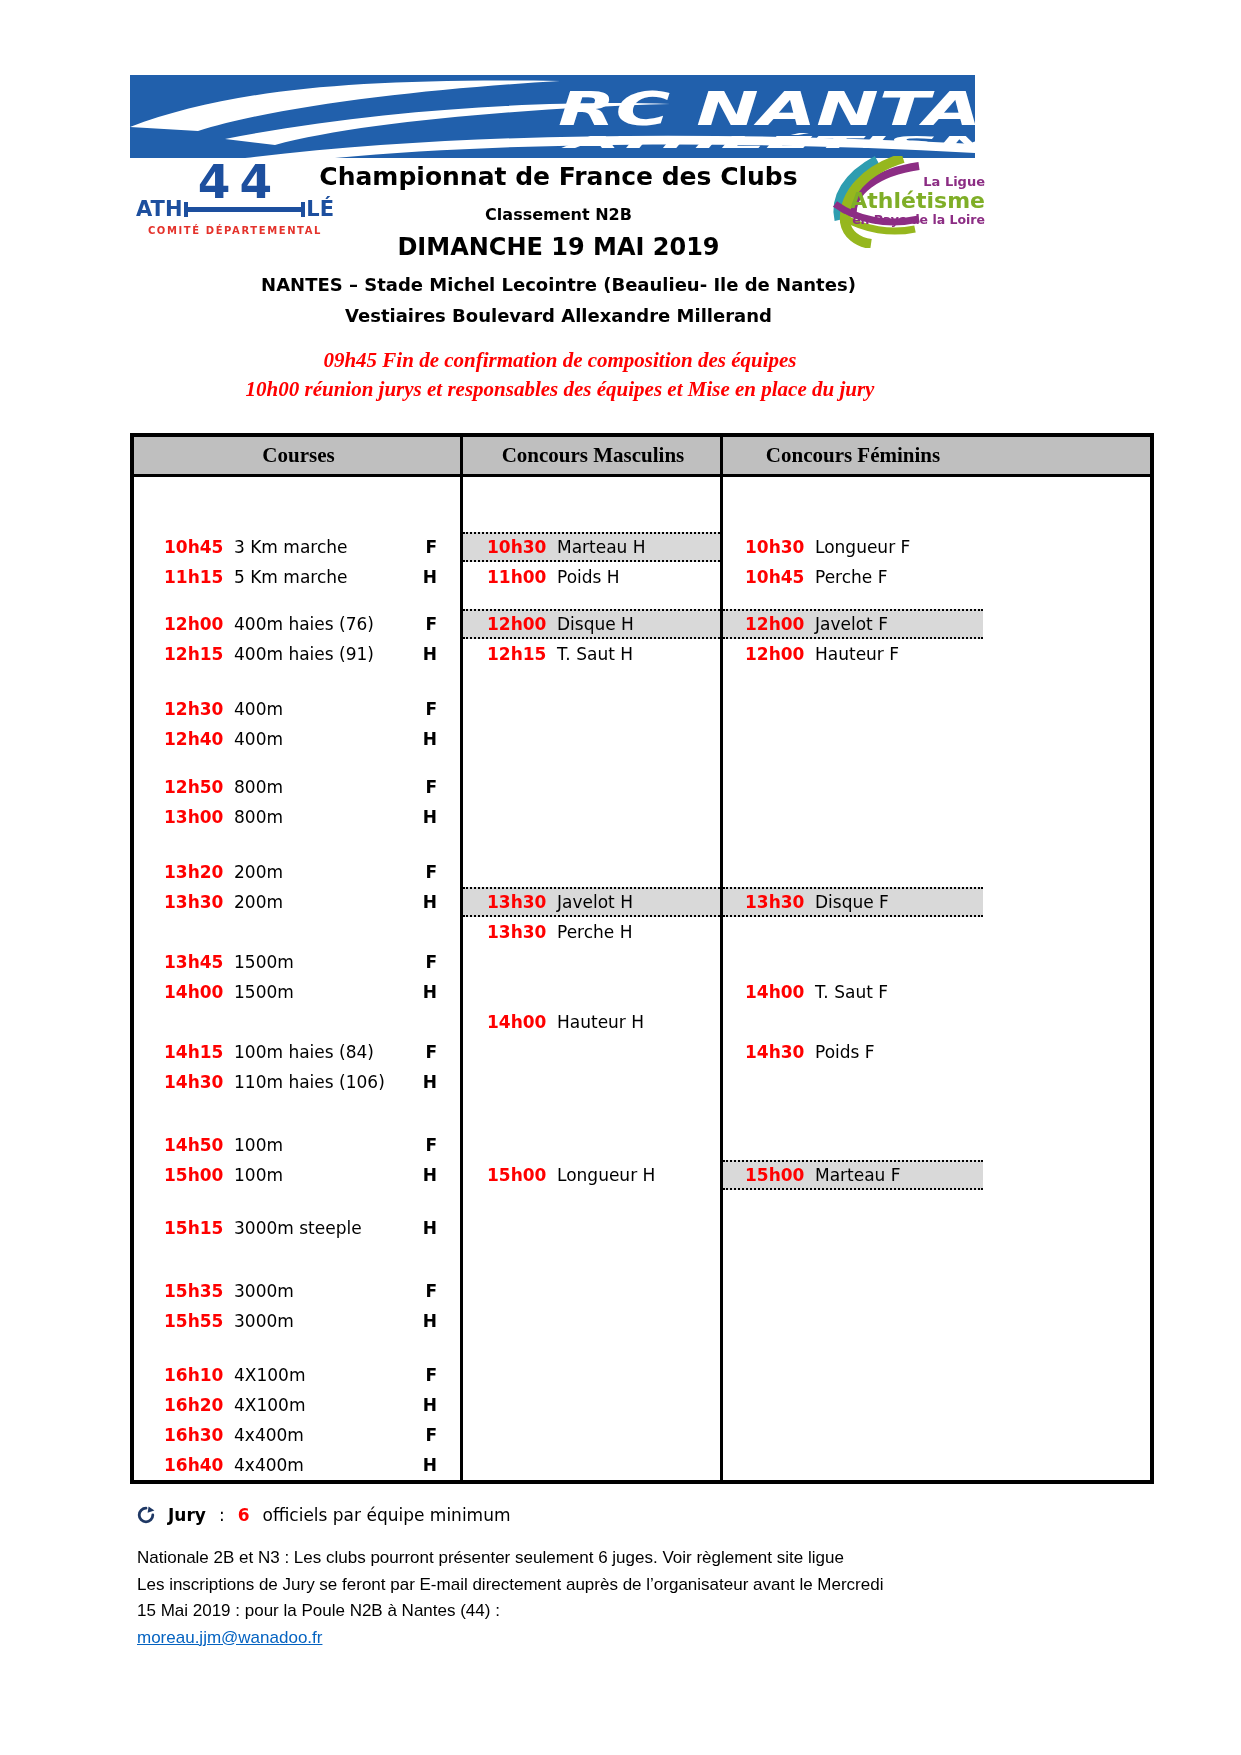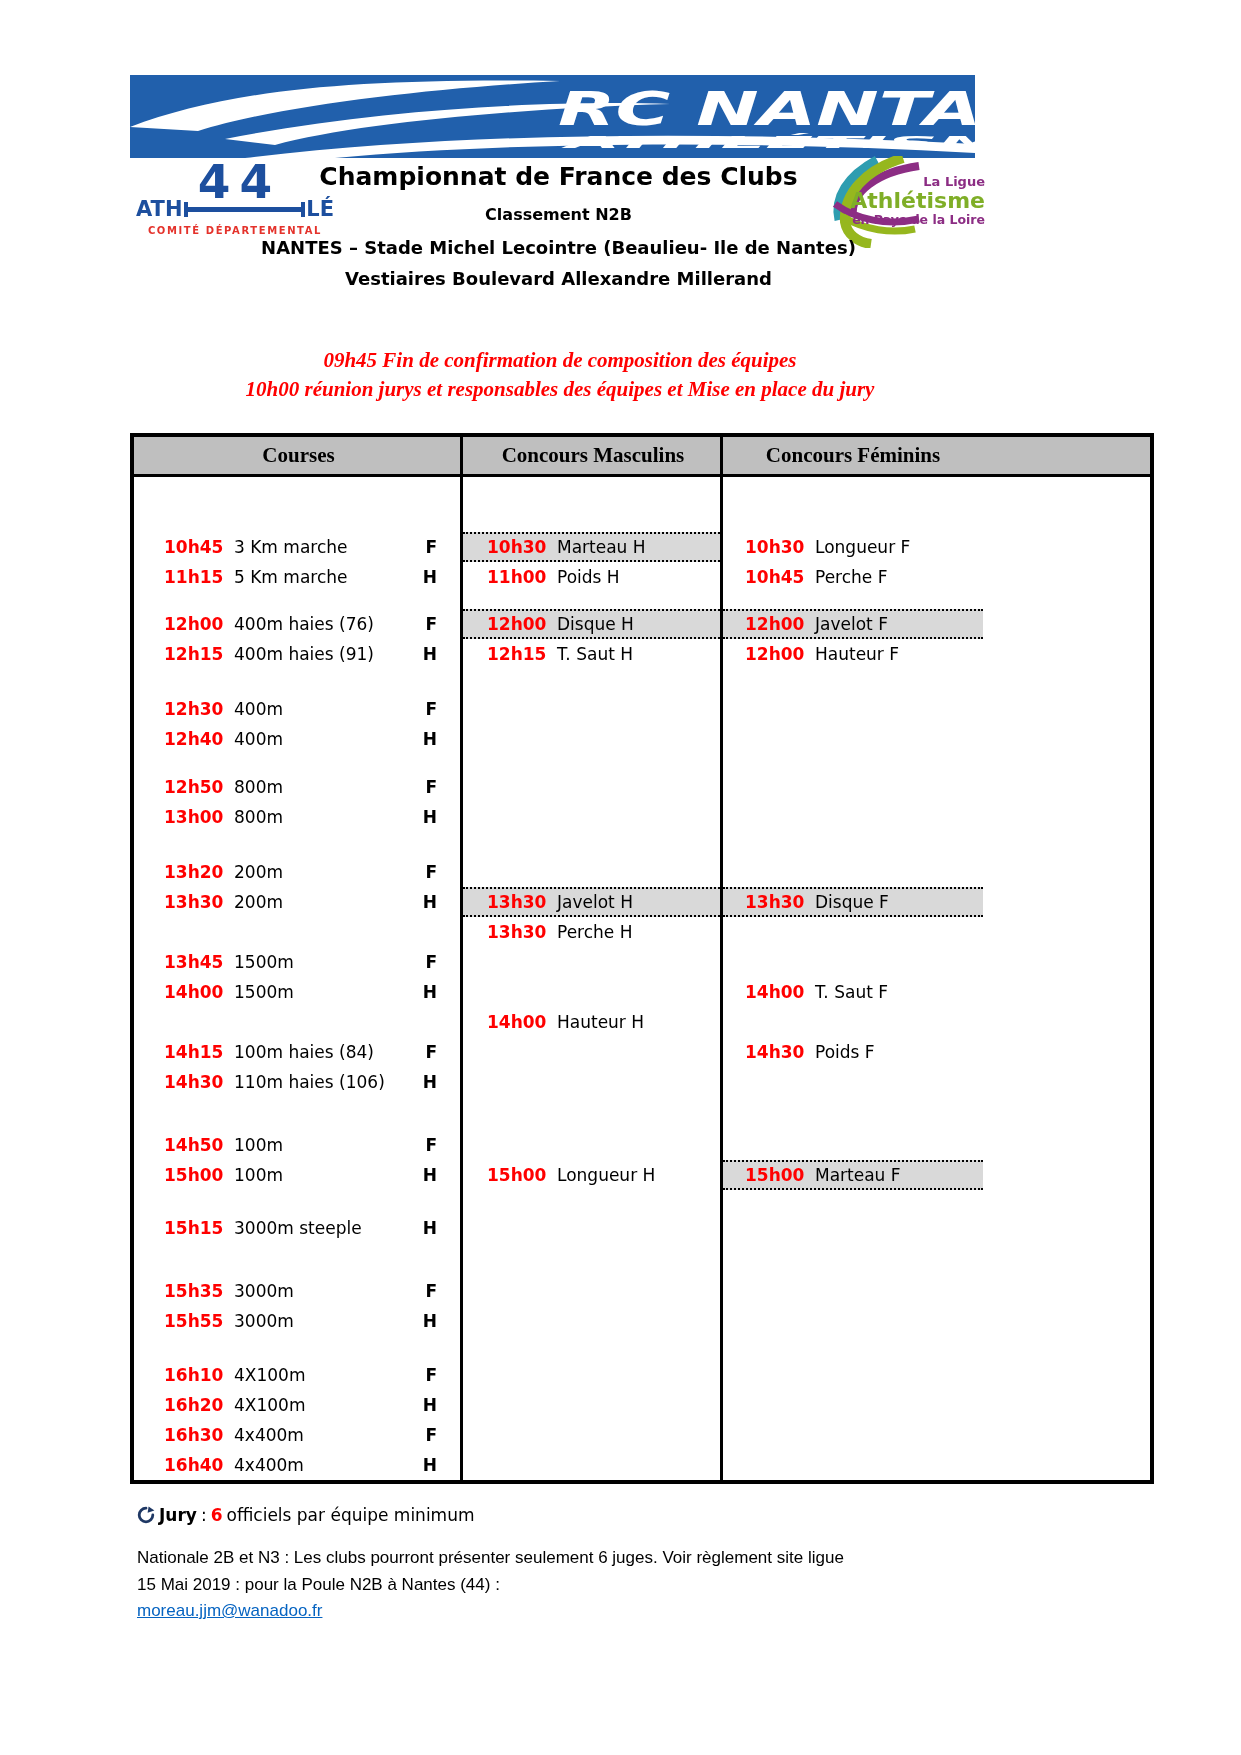--- a/index.html
+++ b/index.html
@@ -45,21 +45,21 @@
   .cell{height:30px;display:flex;align-items:center;box-sizing:border-box;font-size:17px;}
   .cell.c{width:329px;padding:0 26px 0 30px;}
   .cell.m{width:260px;padding-left:24px;}
   .cell.f{width:260px;padding-left:22px;}
   .cell .time{color:#ff0000;font-weight:bold;width:70px;flex:0 0 70px;}
   .cell .event{flex:1;}
   .cell .sex{font-weight:bold;}
   .cell.hl{background:#d9d9d9;border-top:2px dotted #000;border-bottom:2px dotted #000;}
 
   
-  .jury{position:absolute;left:137px;top:1505px;font-size:17px;display:flex;align-items:center;gap:4px;}
+  .jury{position:absolute;left:137px;top:1505px;font-size:17px;display:flex;align-items:center;gap:13px;}
   .jury .jlabel{font-weight:bold;}
   .jury .jcount{color:#ff0000;font-weight:bold;}
   .fpara{position:absolute;left:137px;top:1545px;width:830px;
          font-family:"Liberation Sans",sans-serif;font-size:17px;line-height:26.5px;}
   .fpara b{font-weight:normal;}
   .maillink{color:#0563c1;text-decoration:underline;cursor:pointer;}
 </style>
 </head>
 <body>
 
@@ -93,20 +93,21 @@
     <path d="M28,61 C50,74 76,78 100,73" stroke="#96b71e" stroke-width="7" fill="none"></path>
     <text x="170" y="30" text-anchor="end" font-family="'DejaVu Sans',sans-serif" font-weight="bold" font-size="13" fill="#8c2d84">La Ligue</text>
     <text x="170" y="52" text-anchor="end" font-family="'DejaVu Sans',sans-serif" font-weight="bold" font-size="22" fill="#7fae27">Athlétisme</text>
     <text x="170" y="68" text-anchor="end" font-family="'DejaVu Sans',sans-serif" font-weight="bold" font-size="12.5" fill="#8c2d84">en Pays de la Loire</text>
   </svg>
 </div>
 
 <div class="titles">
   <div class="t1">Championnat de France des Clubs</div>
   <div class="t2">Classement N2B</div>
+  <div class="t3">DIMANCHE 19 MAI 2019</div>
   <div class="t4">NANTES – Stade Michel Lecointre (Beaulieu- Ile de Nantes)</div>
   <div class="t5">Vestiaires Boulevard Allexandre Millerand</div>
 </div>
 
 <div class="notices">
   <div class="notice">09h45 Fin de confirmation de composition des équipes</div>
   <div class="notice">10h00 réunion jurys et responsables des équipes et Mise en place du jury</div>
 </div>
 
 <div class="sched" style="position:absolute;">
@@ -401,15 +402,16 @@
     <path d="M11.6,0.6 L17.4,4.6 L10.6,6.8 Z" fill="#1f3864"></path>
   </svg>
   <span class="jlabel">Jury</span>
   <span>:</span>
   <span class="jcount">6</span>
   <span>officiels par équipe minimum</span>
 </div>
 
 <div class="fpara">
   <div><b>Nationale 2B et N3</b><span> : Les clubs pourront présenter seulement 6 juges. Voir règlement site ligue</span></div>
+  <div>Les inscriptions de Jury se feront par E-mail directement auprès de l’organisateur avant le Mercredi</div>
   <div>15 Mai 2019 : pour la Poule N2B à Nantes (44) :</div>
   <div><span class="maillink">moreau.jjm@wanadoo.fr</span></div>
 </div>
 
 </body></html>

